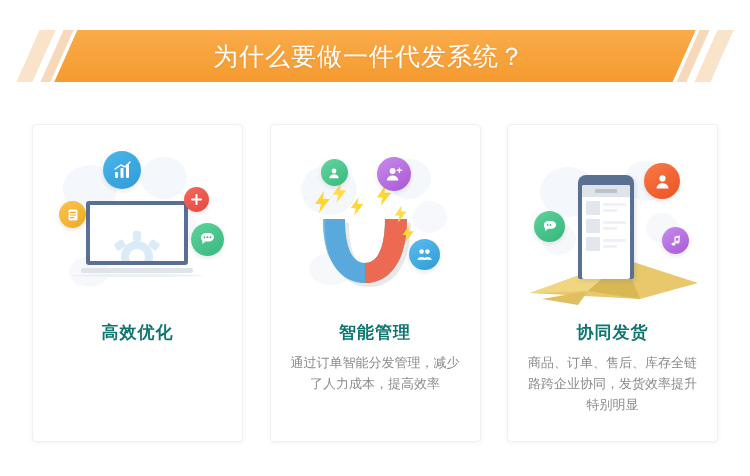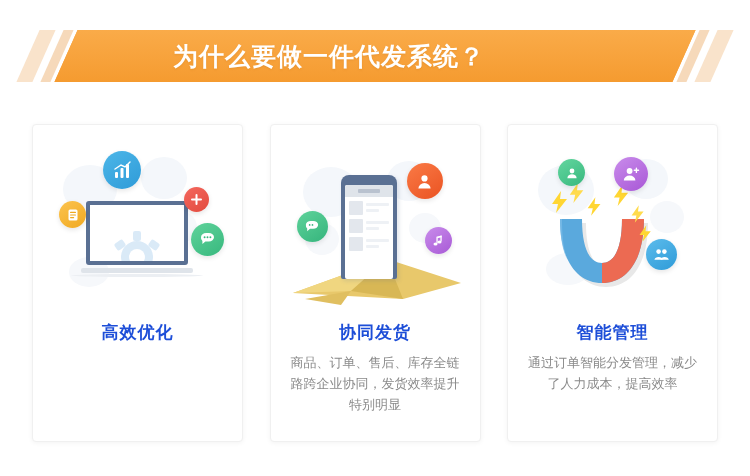--- a/index.html
+++ b/index.html
@@ -72,24 +72,25 @@
     position: absolute;
     left: 0;
     top: 0;
     width: 658px;
     height: 52px;
     display: flex;
     align-items: center;
     justify-content: center;
     color: #ffffff;
     font-size: 25px;
-    font-weight: bold;
+    font-weight: normal;
     letter-spacing: 1px;
     text-shadow: 0 1px 2px rgba(190, 110, 20, 0.25);
     white-space: nowrap;
+    padding-left: 40px;
   }
 
   
   .cards {
     position: absolute;
     left: 32px;
     top: 124px;
     width: 686px;
     height: 318px;
     display: flex;
@@ -260,21 +261,21 @@
   .bolt {
     position: absolute;
     z-index: 5;
   }
 
   
   .card-title {
     margin-top: 10px;
     font-size: 17px;
     font-weight: bold;
-    color: #1d4ed8;
+    color: #0f766e;
     letter-spacing: 1px;
     line-height: 1;
   }
   .card-desc {
     margin-top: 11px;
     width: 176px;
     text-align: center;
     font-size: 13px;
     line-height: 21px;
     color: #8a8a8a;
@@ -350,20 +351,80 @@
             <g fill="#38b87e">
               <circle cx="5.6" cy="6.3" r="0.95"></circle>
               <circle cx="8.5" cy="6.3" r="0.95"></circle>
               <circle cx="11.4" cy="6.3" r="0.95"></circle>
             </g>
           </svg>
       </div>
     </div>
 
     <div class="card-title">高效优化</div>
+  </div>
+
+  <div class="card">
+    <div class="illus">
+      <div class="blob" style="left:18px;top:26px;width:56px;height:50px;background:#f4f7fb;"></div>
+      <div class="blob" style="left:104px;top:20px;width:44px;height:40px;background:#f4f7fb;"></div>
+      <div class="blob" style="left:130px;top:62px;width:34px;height:32px;background:#f6f8fb;"></div>
+      <div class="blob" style="left:26px;top:114px;width:44px;height:32px;background:#f6f8fb;"></div>
+
+      <svg class="magnet" width="118" height="92" viewBox="0 0 118 92">
+        <path d="M14 18 C14 58 30 82 56 82 C82 82 98 58 98 18 L76 18 C76 48 68 62 56 62 C44 62 36 48 36 18 Z" fill="#e8e8e8"></path>
+        <path d="M10 14 C10 54 26 78 52 78 C78 78 94 54 94 14 L72 14 C72 44 64 58 52 58 C40 58 32 44 32 14 Z" fill="#5aa9dd"></path>
+        <path d="M52 78 C78 78 94 54 94 14 L72 14 C72 44 64 58 52 58 Z" fill="#ec6a52"></path>
+        <path d="M10 14 C10 30 12 44 17 54 C13 42 12 28 12 14 Z" fill="#7dbde8" opacity="0.7"></path>
+      </svg>
+
+      <svg class="bolt" style="left:30px;top:52px;" width="20" height="22" viewBox="0 0 20 22">
+        <path d="M11 0 L2 13 H8 L6 22 L17 8 H10 Z" fill="#ffd633"></path>
+      </svg>
+      <svg class="bolt" style="left:48px;top:44px;" width="18" height="20" viewBox="0 0 20 22">
+        <path d="M11 0 L2 13 H8 L6 22 L17 8 H10 Z" fill="#ffdb4d"></path>
+      </svg>
+      <svg class="bolt" style="left:66px;top:58px;" width="17" height="19" viewBox="0 0 20 22">
+        <path d="M11 0 L2 13 H8 L6 22 L17 8 H10 Z" fill="#ffd633"></path>
+      </svg>
+      <svg class="bolt" style="left:92px;top:46px;" width="19" height="21" viewBox="0 0 20 22">
+        <path d="M11 0 L2 13 H8 L6 22 L17 8 H10 Z" fill="#ffd633"></path>
+      </svg>
+      <svg class="bolt" style="left:110px;top:66px;" width="16" height="18" viewBox="0 0 20 22">
+        <path d="M11 0 L2 13 H8 L6 22 L17 8 H10 Z" fill="#ffdb4d"></path>
+      </svg>
+      <svg class="bolt" style="left:118px;top:86px;" width="15" height="17" viewBox="0 0 20 22">
+        <path d="M11 0 L2 13 H8 L6 22 L17 8 H10 Z" fill="#ffd633"></path>
+      </svg>
+
+      <div class="ic" style="left:38px;top:20px;width:27px;height:27px;background:linear-gradient(145deg,#63d69f,#38b87e);">
+        <svg width="14" height="14" viewBox="0 0 14 14">
+            <circle cx="7" cy="5" r="2.4" fill="#ffffff"></circle>
+            <path d="M2.4 12.2 a4.6 4 0 0 1 9.2 0 z" fill="#ffffff"></path>
+          </svg>
+      </div>
+      <div class="ic" style="left:94px;top:18px;width:34px;height:34px;background:linear-gradient(145deg,#c98ceb,#a857d6);">
+        <svg width="18" height="18" viewBox="0 0 18 18">
+            <circle cx="7.6" cy="6" r="2.9" fill="#ffffff"></circle>
+            <path d="M1.8 15.6 a5.8 5 0 0 1 11.6 0 z" fill="#ffffff"></path>
+            <path d="M14.4 3.2 V7.4 M12.3 5.3 H16.5" stroke="#ffffff" stroke-width="1.4" stroke-linecap="round"></path>
+          </svg>
+      </div>
+      <div class="ic" style="left:126px;top:100px;width:31px;height:31px;background:linear-gradient(145deg,#5cbcec,#2f9bd8);">
+        <svg width="17" height="17" viewBox="0 0 17 17">
+            <circle cx="5.6" cy="5.6" r="2.3" fill="#ffffff"></circle>
+            <circle cx="11.4" cy="5.6" r="2.3" fill="#ffffff"></circle>
+            <path d="M1.4 13.8 a4.3 3.6 0 0 1 8.4 0 z" fill="#ffffff"></path>
+            <path d="M7.4 13.8 a4.3 3.6 0 0 1 8.4 0 z" fill="#ffffff"></path>
+          </svg>
+      </div>
+    </div>
+
+    <div class="card-title">智能管理</div>
+    <div class="card-desc">通过订单智能分发管理，减少了人力成本，提高效率</div>
   </div>
 
   <div class="card">
     <div class="illus">
       <div class="blob" style="left:20px;top:28px;width:56px;height:50px;background:#f4f7fb;"></div>
       <div class="blob" style="left:104px;top:22px;width:44px;height:40px;background:#f4f7fb;"></div>
       <div class="blob" style="left:126px;top:74px;width:32px;height:30px;background:#f6f8fb;"></div>
       <div class="blob" style="left:22px;top:84px;width:34px;height:32px;background:#f6f8fb;"></div>
 
       <svg class="plane" viewBox="0 0 172 58">
@@ -427,73 +488,13 @@
               <ellipse cx="8.5" cy="8" rx="2" ry="1.6"></ellipse>
             </g>
           </svg>
       </div>
     </div>
 
     <div class="card-title">协同发货</div>
     <div class="card-desc">商品、订单、售后、库存全链路跨企业协同，发货效率提升特别明显</div>
   </div>
 
-  <div class="card">
-    <div class="illus">
-      <div class="blob" style="left:18px;top:26px;width:56px;height:50px;background:#f4f7fb;"></div>
-      <div class="blob" style="left:104px;top:20px;width:44px;height:40px;background:#f4f7fb;"></div>
-      <div class="blob" style="left:130px;top:62px;width:34px;height:32px;background:#f6f8fb;"></div>
-      <div class="blob" style="left:26px;top:114px;width:44px;height:32px;background:#f6f8fb;"></div>
-
-      <svg class="magnet" width="118" height="92" viewBox="0 0 118 92">
-        <path d="M14 18 C14 58 30 82 56 82 C82 82 98 58 98 18 L76 18 C76 48 68 62 56 62 C44 62 36 48 36 18 Z" fill="#e8e8e8"></path>
-        <path d="M10 14 C10 54 26 78 52 78 C78 78 94 54 94 14 L72 14 C72 44 64 58 52 58 C40 58 32 44 32 14 Z" fill="#5aa9dd"></path>
-        <path d="M52 78 C78 78 94 54 94 14 L72 14 C72 44 64 58 52 58 Z" fill="#ec6a52"></path>
-        <path d="M10 14 C10 30 12 44 17 54 C13 42 12 28 12 14 Z" fill="#7dbde8" opacity="0.7"></path>
-      </svg>
-
-      <svg class="bolt" style="left:30px;top:52px;" width="20" height="22" viewBox="0 0 20 22">
-        <path d="M11 0 L2 13 H8 L6 22 L17 8 H10 Z" fill="#ffd633"></path>
-      </svg>
-      <svg class="bolt" style="left:48px;top:44px;" width="18" height="20" viewBox="0 0 20 22">
-        <path d="M11 0 L2 13 H8 L6 22 L17 8 H10 Z" fill="#ffdb4d"></path>
-      </svg>
-      <svg class="bolt" style="left:66px;top:58px;" width="17" height="19" viewBox="0 0 20 22">
-        <path d="M11 0 L2 13 H8 L6 22 L17 8 H10 Z" fill="#ffd633"></path>
-      </svg>
-      <svg class="bolt" style="left:92px;top:46px;" width="19" height="21" viewBox="0 0 20 22">
-        <path d="M11 0 L2 13 H8 L6 22 L17 8 H10 Z" fill="#ffd633"></path>
-      </svg>
-      <svg class="bolt" style="left:110px;top:66px;" width="16" height="18" viewBox="0 0 20 22">
-        <path d="M11 0 L2 13 H8 L6 22 L17 8 H10 Z" fill="#ffdb4d"></path>
-      </svg>
-      <svg class="bolt" style="left:118px;top:86px;" width="15" height="17" viewBox="0 0 20 22">
-        <path d="M11 0 L2 13 H8 L6 22 L17 8 H10 Z" fill="#ffd633"></path>
-      </svg>
-
-      <div class="ic" style="left:38px;top:20px;width:27px;height:27px;background:linear-gradient(145deg,#63d69f,#38b87e);">
-        <svg width="14" height="14" viewBox="0 0 14 14">
-            <circle cx="7" cy="5" r="2.4" fill="#ffffff"></circle>
-            <path d="M2.4 12.2 a4.6 4 0 0 1 9.2 0 z" fill="#ffffff"></path>
-          </svg>
-      </div>
-      <div class="ic" style="left:94px;top:18px;width:34px;height:34px;background:linear-gradient(145deg,#c98ceb,#a857d6);">
-        <svg width="18" height="18" viewBox="0 0 18 18">
-            <circle cx="7.6" cy="6" r="2.9" fill="#ffffff"></circle>
-            <path d="M1.8 15.6 a5.8 5 0 0 1 11.6 0 z" fill="#ffffff"></path>
-            <path d="M14.4 3.2 V7.4 M12.3 5.3 H16.5" stroke="#ffffff" stroke-width="1.4" stroke-linecap="round"></path>
-          </svg>
-      </div>
-      <div class="ic" style="left:126px;top:100px;width:31px;height:31px;background:linear-gradient(145deg,#5cbcec,#2f9bd8);">
-        <svg width="17" height="17" viewBox="0 0 17 17">
-            <circle cx="5.6" cy="5.6" r="2.3" fill="#ffffff"></circle>
-            <circle cx="11.4" cy="5.6" r="2.3" fill="#ffffff"></circle>
-            <path d="M1.4 13.8 a4.3 3.6 0 0 1 8.4 0 z" fill="#ffffff"></path>
-            <path d="M7.4 13.8 a4.3 3.6 0 0 1 8.4 0 z" fill="#ffffff"></path>
-          </svg>
-      </div>
-    </div>
-
-    <div class="card-title">智能管理</div>
-    <div class="card-desc">通过订单智能分发管理，减少了人力成本，提高效率</div>
-  </div>
-
 </div>
 
 </body></html>

